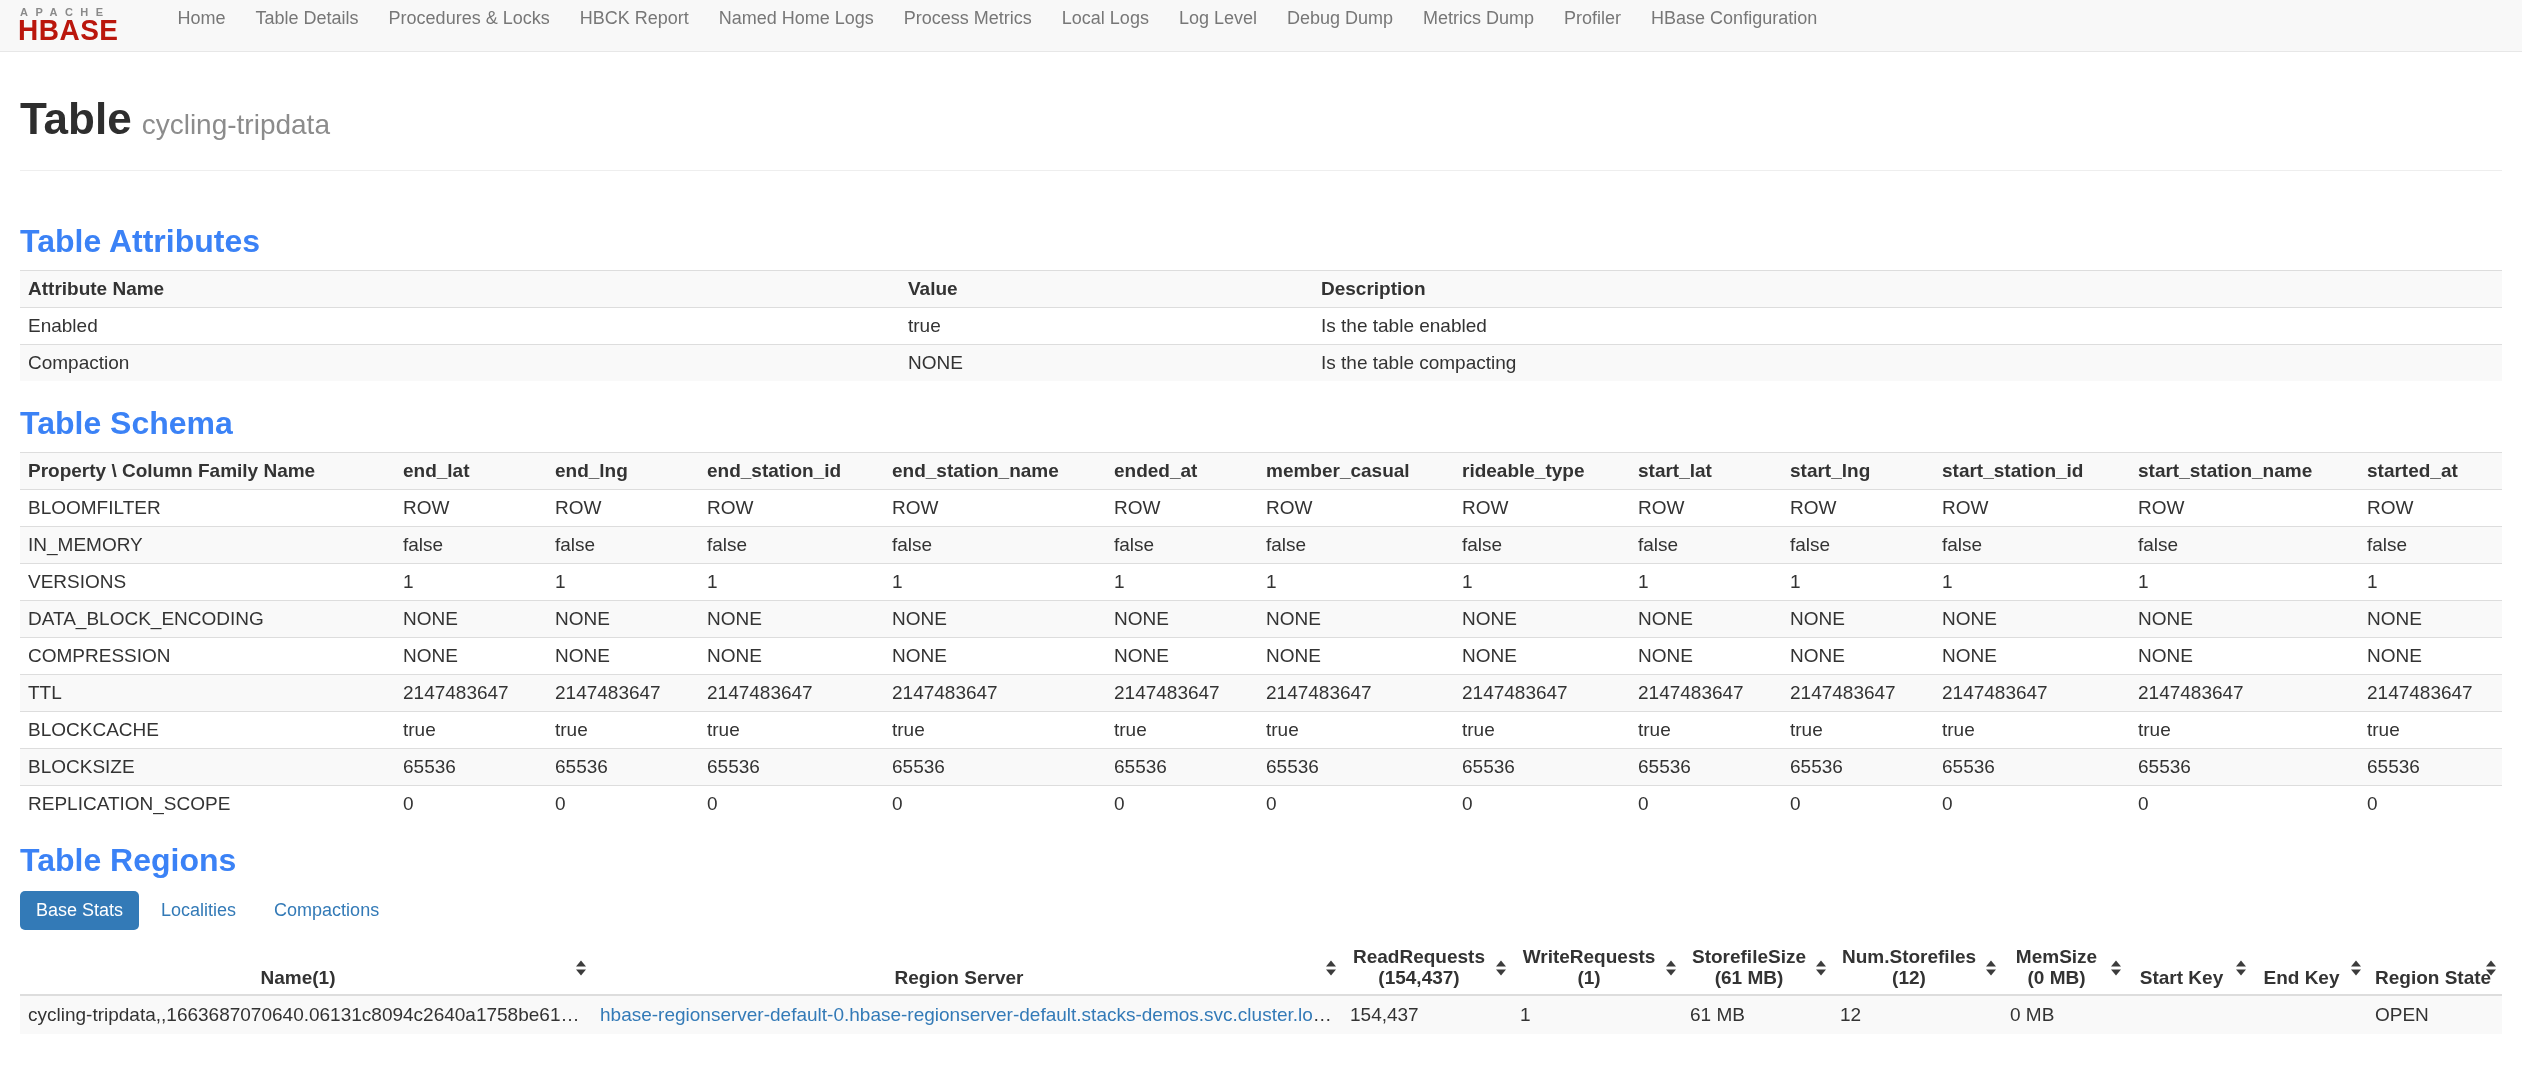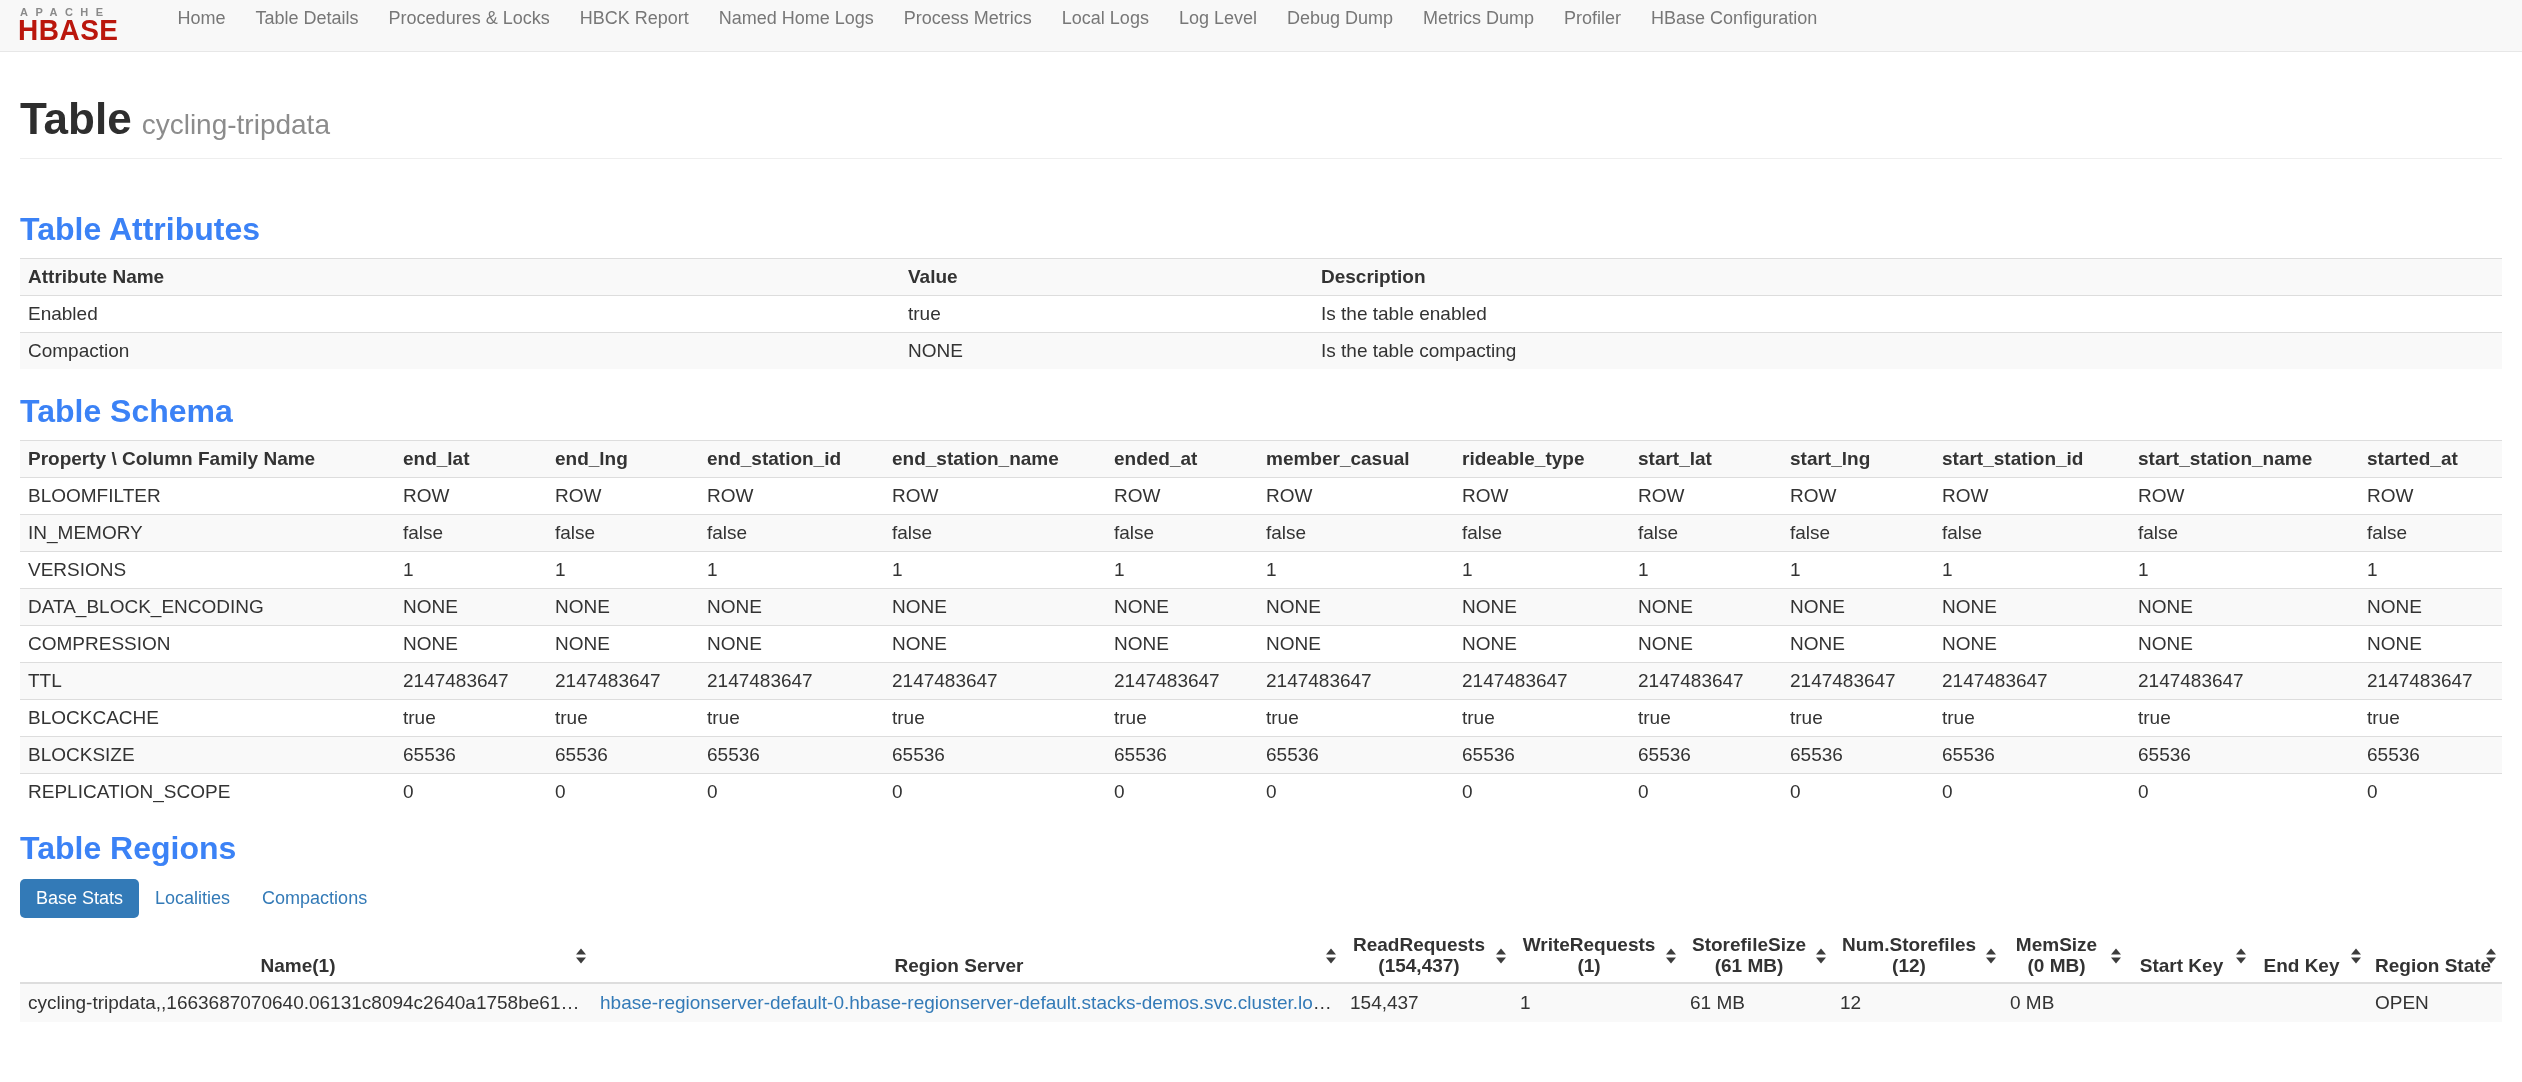--- a/index.html
+++ b/index.html
@@ -25,21 +25,21 @@
     font-size:28px; font-weight:bold; color:#ba160c; letter-spacing:0.5px;
     line-height:26px; transform:scaleY(1.05);
   }
   .nav-list { list-style:none; display:flex; margin:4px; padding:0 0 16px 10px; }
   .nav-list li a {
     display:block; padding:0 15px; color:#777; font-size:18px; text-decoration:none; line-height:50px;
   }
 
   
   .container { padding:0 20px; }
-  .page-header { margin-top:42px; padding-bottom:14px; border-bottom:1px solid #eee; }
+  .page-header { margin-top:42px; padding-bottom:26px; border-bottom:1px solid #eee; }
   .page-header h1 { margin:0; font-size:44px; font-weight:bold; color:#2e2e2e; }
   .page-header h1 small { font-size:28px; font-weight:normal; color:#8c8c8c; margin-left:10px; }
 
   h2.section { font-size:32px; font-weight:bold; color:#3b82f6; margin:24px 0 10px 0; }
   h2.section.first { margin-top:52px; }
   h2.section.regions-h { margin-top:20px; margin-bottom:12px; }
 
   
   table.tbl { width:100%; border-collapse:collapse; table-layout:fixed; }
   table.tbl th, table.tbl td {
@@ -63,21 +63,21 @@
     position:absolute; right:6px; top:50%; transform:translateY(-50%);
     display:flex; flex-direction:column; gap:3px; align-items:center;
   }
   .tri-up   { width:0; height:0; border-left:5px solid transparent; border-right:5px solid transparent; border-bottom:6px solid #3c3c3c; }
   .tri-down { width:0; height:0; border-left:5px solid transparent; border-right:5px solid transparent; border-top:6px solid #3c3c3c; }
 
   
   .tabs { display:flex; align-items:center; margin:10px 0 12px 0; }
   .tabs a {
     display:block; padding:9px 16px; font-size:18px; color:#337ab7;
-    text-decoration:none; border-radius:5px; 
+    text-decoration:none; border-radius:5px; margin-right:6px;
   }
   .tabs a.active { background:#337ab7; color:#fff; }
 </style>
 </head>
 <body>
 
 <nav class="navbar">
   <div class="brand">
     <div class="brand-top">APACHE</div>
     <div class="brand-bottom">HBASE</div>

